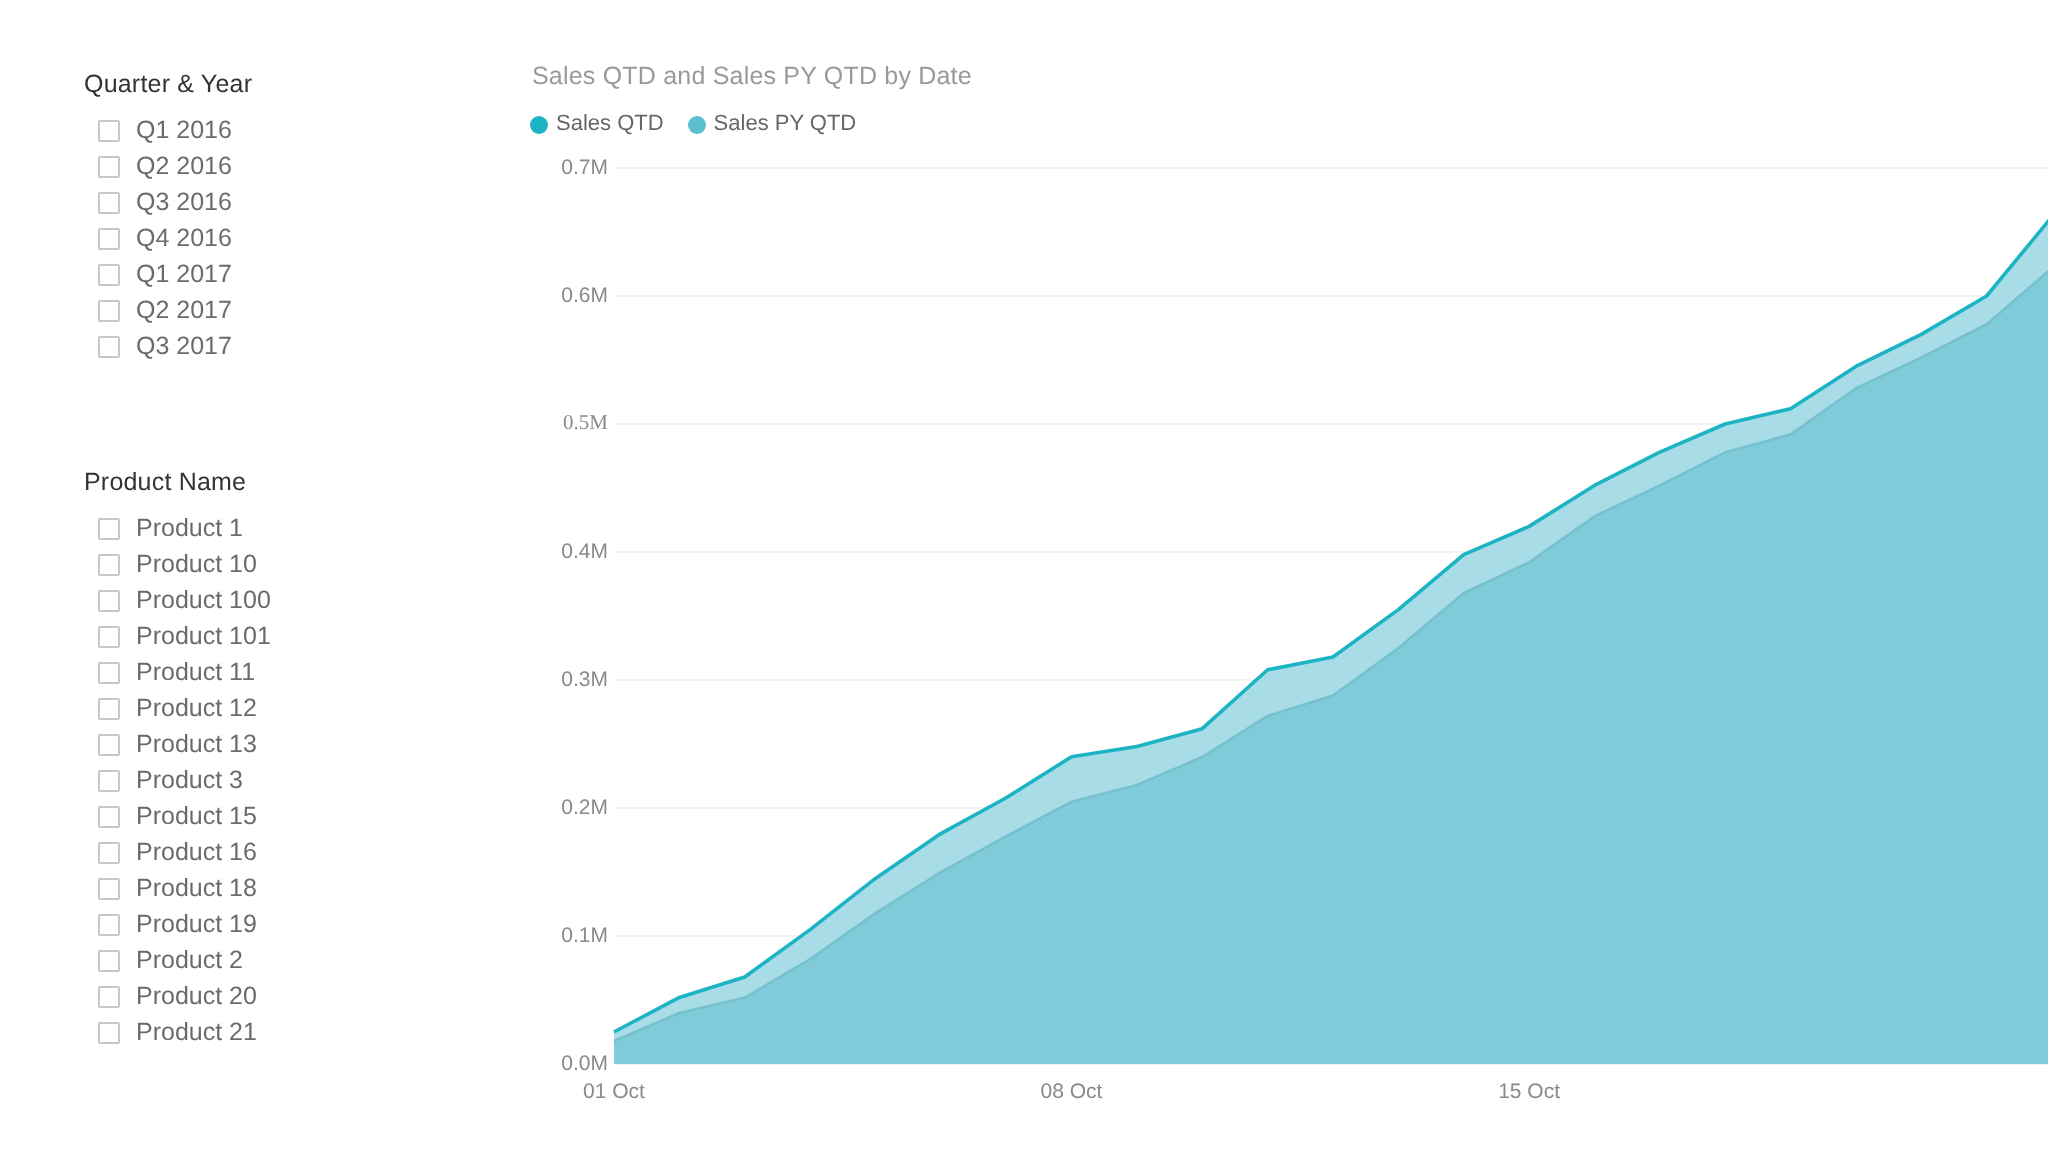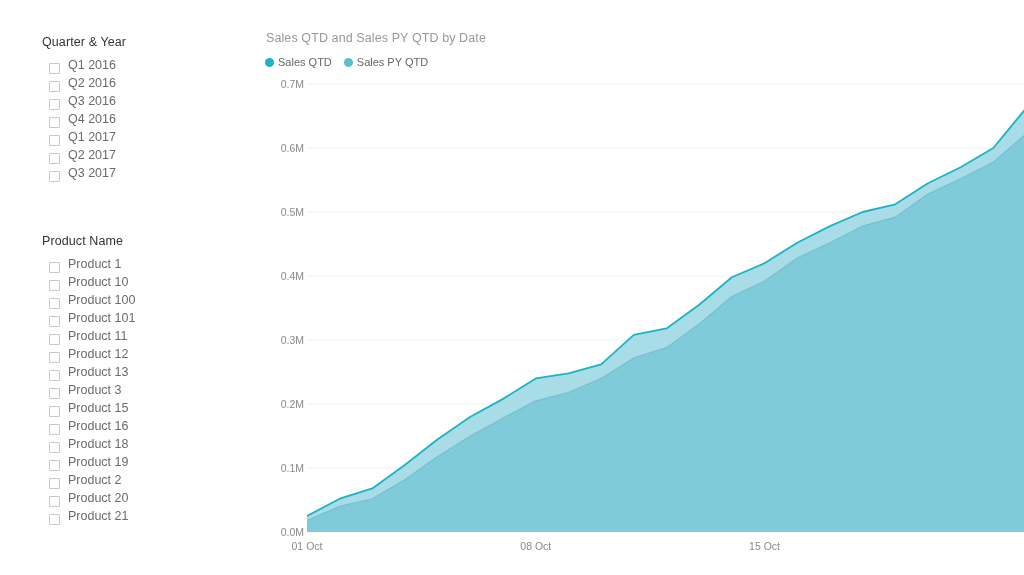--- a/index.html
+++ b/index.html
@@ -38,21 +38,21 @@
     margin: 0 0 6px 0;
     letter-spacing: 0.1px;
     line-height: 16px;
   }
   .slicer-list {
     list-style: none;
     margin: 0; padding: 0;
   }
   .slicer-item {
     display: flex;
-    align-items: flex-end;
+    align-items: center;
     height: 18px;
     cursor: default;
   }
   .cb {
     width: 11px; height: 11px;
     border: 1px solid #c8c8c8;
     background: #ffffff;
     margin-right: 8px;
     margin-left: 7px;
     flex: 0 0 auto;
@@ -283,21 +283,21 @@
           <path d="M 55 516 L 87.68181818181819 498.72 L 120.36363636363636 488.48 L 153.04545454545453 464.8 L 185.72727272727272 439.2 L 218.4090909090909 416.8 L 251.09090909090907 398.88 L 283.77272727272725 378.4 L 316.45454545454544 373.28 L 349.1363636363637 364.32 L 381.8181818181818 334.88 L 414.5 328.48 L 447.18181818181813 304.8 L 479.8636363636364 277.28 L 512.5454545454545 263.2 L 545.2272727272727 242.72000000000003 L 577.9090909090909 226.08000000000004 L 610.5909090909091 212 L 643.2727272727274 204.32 L 675.9545454545455 183.2 L 708.6363636363636 167.2 L 741.3181818181819 148 L 774 108.32" fill="none" stroke="#1CB4C4" stroke-width="1.8" stroke-linejoin="round"></path>
           <path d="M 55 520.48 L 87.68181818181819 506.4 L 120.36363636363636 498.72 L 153.04545454545453 479.52 L 185.72727272727272 456.48 L 218.4090909090909 436 L 251.09090909090907 418.08 L 283.77272727272725 400.79999999999995 L 316.45454545454544 392.48 L 349.1363636363637 378.4 L 381.8181818181818 357.92 L 414.5 347.68 L 447.18181818181813 324 L 479.8636363636364 296.48 L 512.5454545454545 281.12 L 545.2272727272727 258.08 L 577.9090909090909 242.72000000000003 L 610.5909090909091 226.08000000000004 L 643.2727272727274 217.12 L 675.9545454545455 194.07999999999998 L 708.6363636363636 178.71999999999997 L 741.3181818181819 162.07999999999998 L 774 133.92000000000002 L 774 532 L 55 532 Z" fill="#7FCBDA"></path>
           <path d="M 55 520.48 L 87.68181818181819 506.4 L 120.36363636363636 498.72 L 153.04545454545453 479.52 L 185.72727272727272 456.48 L 218.4090909090909 436 L 251.09090909090907 418.08 L 283.77272727272725 400.79999999999995 L 316.45454545454544 392.48 L 349.1363636363637 378.4 L 381.8181818181818 357.92 L 414.5 347.68 L 447.18181818181813 324 L 479.8636363636364 296.48 L 512.5454545454545 281.12 L 545.2272727272727 258.08 L 577.9090909090909 242.72000000000003 L 610.5909090909091 226.08000000000004 L 643.2727272727274 217.12 L 675.9545454545455 194.07999999999998 L 708.6363636363636 178.71999999999997 L 741.3181818181819 162.07999999999998 L 774 133.92000000000002" fill="none" stroke="rgba(110,185,200,0.75)" stroke-width="1.2" stroke-linejoin="round"></path>
         </svg>
       <div class="y-axis" id="y-axis">
           <div class="y-tick" style="top: 532px; padding-left: 40px;">0.0M</div>
           <div class="y-tick" style="top: 468px;">0.1M</div>
           <div class="y-tick" style="top: 404px;">0.2M</div>
           <div class="y-tick" style="top: 340px;">0.3M</div>
           <div class="y-tick" style="top: 276px;">0.4M</div>
-          <div class="y-tick" style="top: 212px;">0.5M</div>
+          <div class="y-tick" style="top: 212px; font-family: Liberation Serif, serif;">0.5M</div>
           <div class="y-tick" style="top: 148px;">0.6M</div>
           <div class="y-tick" style="top: 84px;">0.7M</div>
         </div>
       <div class="x-axis" id="x-axis">
           <div class="x-tick" style="left: 55px;">01 Oct</div>
           <div class="x-tick" style="left: 283.773px;">08 Oct</div>
           <div class="x-tick" style="left: 512.545px;">15 Oct</div>
         </div>
     </div>
 

